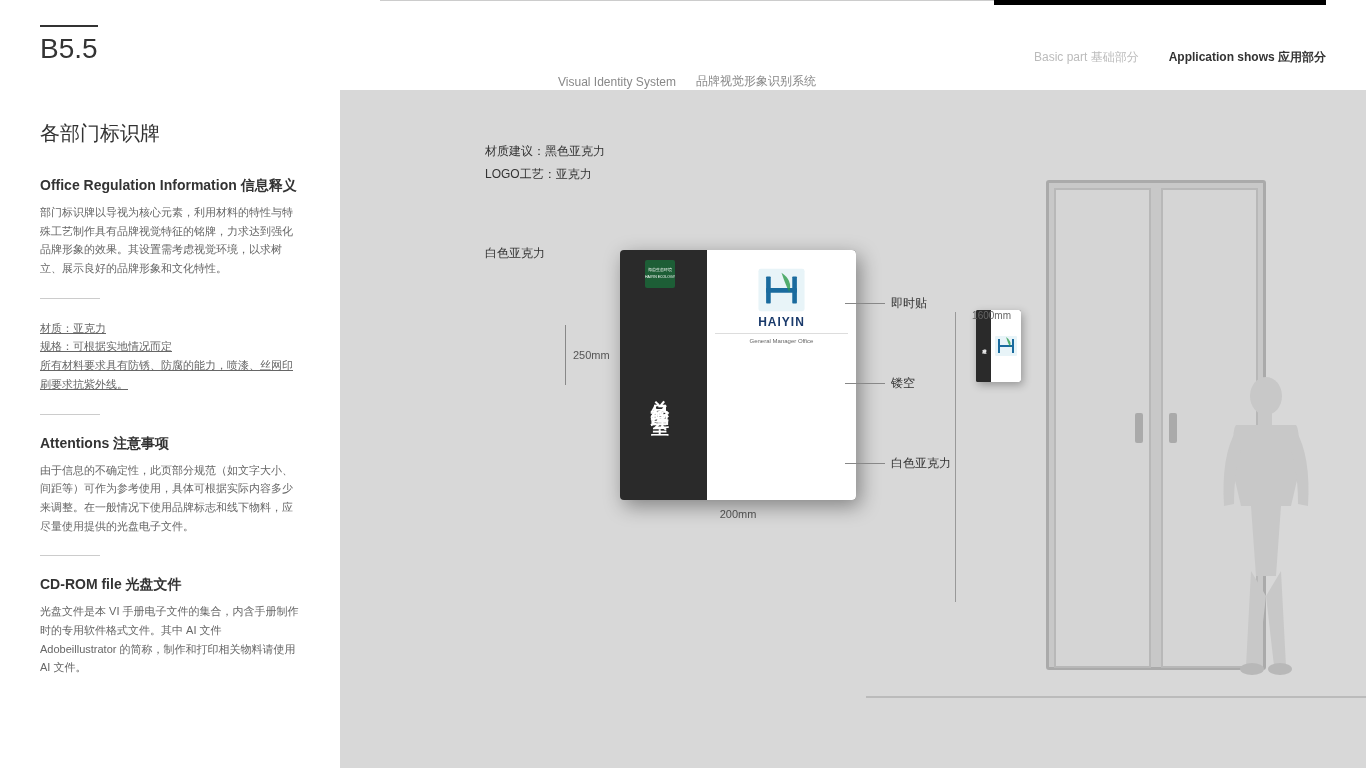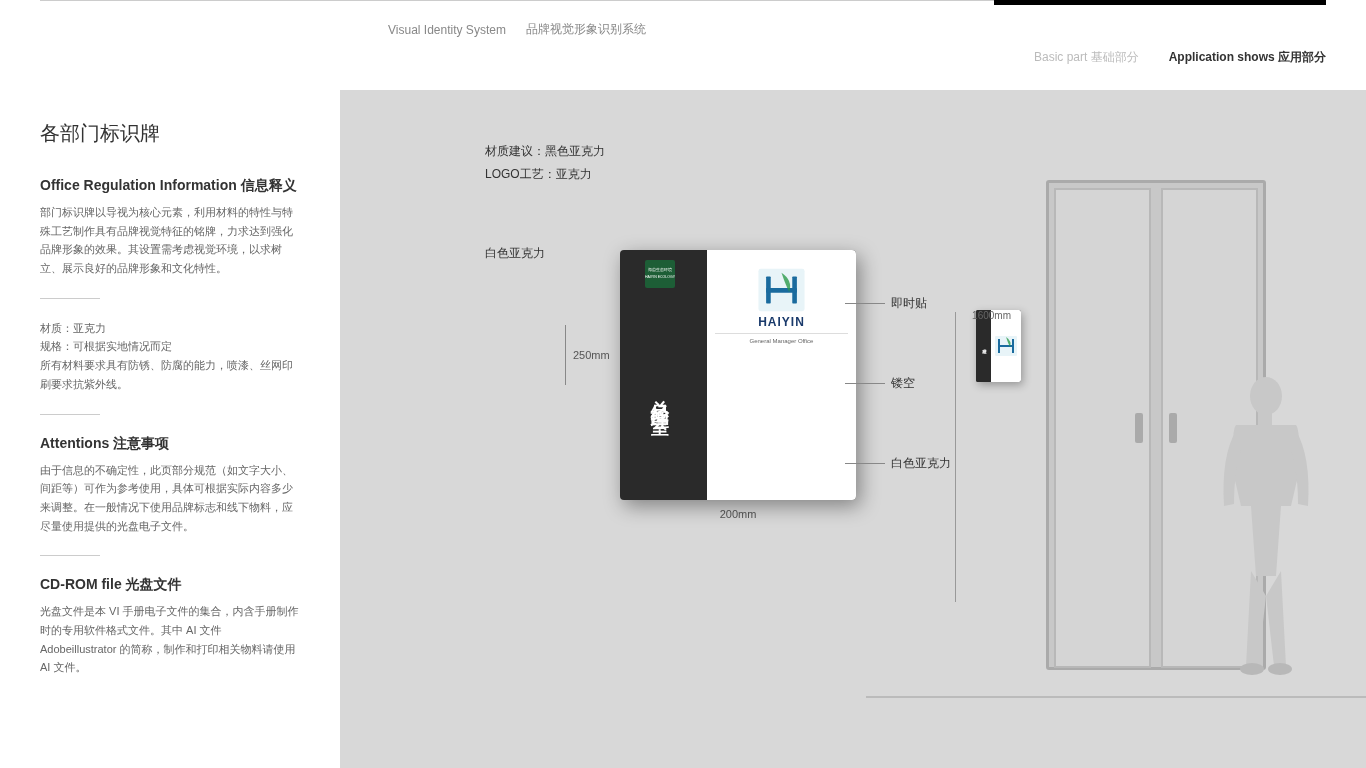--- a/index.html
+++ b/index.html
@@ -31,21 +31,21 @@
       font-size: 28px;
       font-weight: 300;
       color: #333;
       border-top: 2px solid #333;
       padding-top: 6px;
       display: inline-block;
     }
     .header-center {
       flex: 1;
       display: flex;
-      align-items: flex-start;
+      align-items: flex-end;
       justify-content: center;
       gap: 0;
       border-top: 1px solid #ccc;
       height: 100%;
       padding-top: 20px;
     }
     .header-nav {
       display: flex;
       align-items: center;
       gap: 20px;
@@ -177,20 +177,23 @@
       left: 0;
       right: 0;
       height: 2px;
       background: #bbb;
     }
   </style>
 </head>
 <body>
 
 <div class="header">
+  <div class="header-left">
+    <div class="page-number">B5.5</div>
+  </div>
   <div class="header-center">
     <div class="header-nav">
       <span class="nav-item">Visual Identity System</span>
       <span class="nav-item">品牌视觉形象识别系统</span>
     </div>
   </div>
   <div class="header-right">
     <span class="nav-item-light">Basic part  基础部分</span>
     <span class="nav-item-bold">Application shows  应用部分</span>
   </div>
@@ -199,21 +202,21 @@
 <div class="main">
 
   <div class="sidebar">
     <div class="sidebar-title">各部门标识牌</div>
 
     <div class="section-title">Office Regulation Information 信息释义</div>
     <div class="section-body">部门标识牌以导视为核心元素，利用材料的特性与特殊工艺制作具有品牌视觉特征的铭牌，力求达到强化品牌形象的效果。其设置需考虑视觉环境，以求树立、展示良好的品牌形象和文化特性。</div>
 
     <div class="section-divider"></div>
 
-    <div class="section-body" style="white-space: pre-line;">材质：亚克力
+    <div class="section-body" style="white-space: pre-line; text-decoration: underline;">材质：亚克力
 规格：可根据实地情况而定
 所有材料要求具有防锈、防腐的能力，喷漆、丝网印刷要求抗紫外线。</div>
 
     <div class="section-divider"></div>
 
     <div class="section-title">Attentions 注意事项</div>
     <div class="section-body">由于信息的不确定性，此页部分规范（如文字大小、间距等）可作为参考使用，具体可根据实际内容多少来调整。在一般情况下使用品牌标志和线下物料，应尽量使用提供的光盘电子文件。</div>
 
     <div class="section-divider"></div>
 

